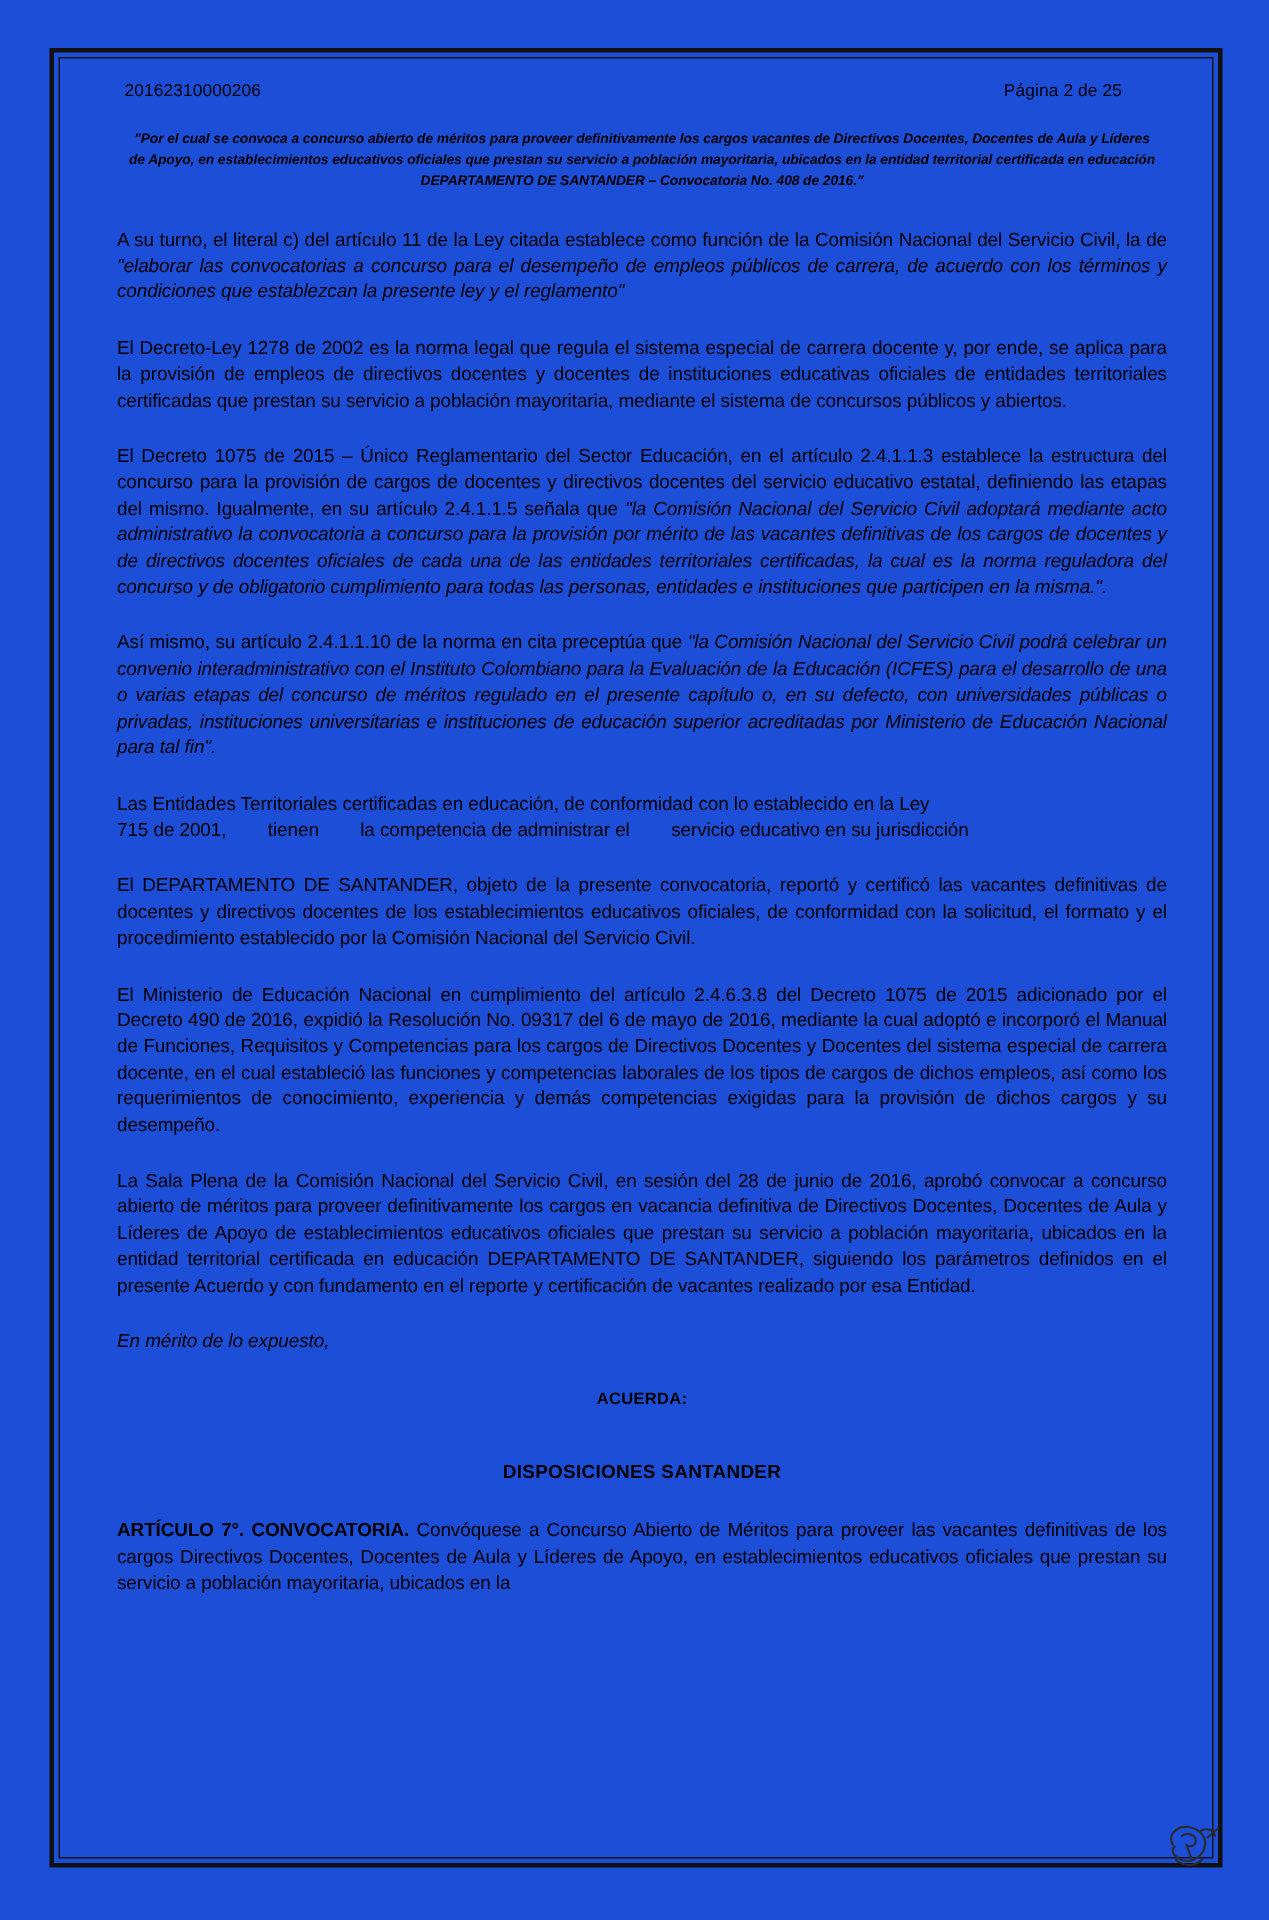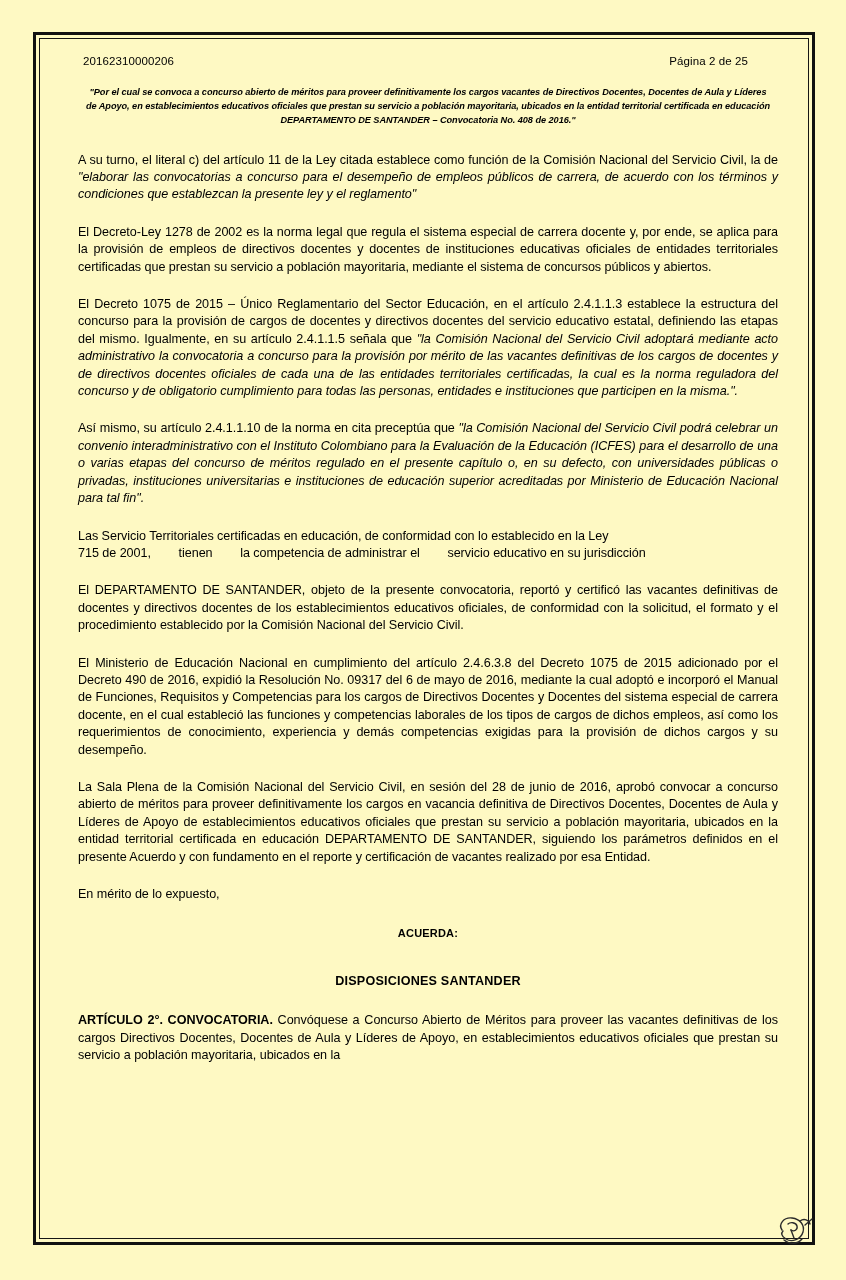--- a/index.html
+++ b/index.html
@@ -14,21 +14,21 @@
     color: #000000;
     position: relative;
     overflow: hidden;
   }
 
   
   #scan-page {
     position: absolute;
     left: 0; top: 0;
     width: 846px; height: 1280px;
-    background: #fef9c3;
+    background: #1d4ed8;
   }
 
   
   #page-frame-outer {
     position: absolute;
     left: 33px;
     top: 32px;
     width: 782px;
     height: 1213px;
     border: 3px solid #111111;
@@ -77,21 +77,21 @@
   }
 
   
   .para {
     font-size: 12.6px;
     line-height: 17.4px;
     text-align: justify;
     margin: 0 0 20px 0;
     letter-spacing: -0.05px;
   }
-  .para.last-tight { margin-bottom: 0; }
+  .para.last-tight { margin-bottom: 0; font-style: italic; }
   .para i { font-style: italic; }
   .para b { font-weight: bold; }
 
   
   .gapline { white-space: pre; }
   .spacer-md { height: 22px; }
   .spacer-lg { height: 30px; }
 
   .center-line {
     text-align: center;
@@ -144,21 +144,21 @@
 
     <p class="para">
       <span>El Decreto 1075 de 2015 – Único Reglamentario del Sector Educación, en el artículo 2.4.1.1.3 establece la estructura del concurso para la provisión de cargos de docentes y directivos docentes del servicio educativo estatal, definiendo las etapas del mismo. Igualmente, en su artículo 2.4.1.1.5 señala que </span><i>"la Comisión Nacional del Servicio Civil adoptará mediante acto administrativo la convocatoria a concurso para la provisión por mérito de las vacantes definitivas de los cargos de docentes y de directivos docentes oficiales de cada una de las entidades territoriales certificadas, la cual es la norma reguladora del concurso y de obligatorio cumplimiento para todas las personas, entidades e instituciones que participen en la misma.".</i>
     </p>
 
     <p class="para">
       <span>Así mismo, su artículo 2.4.1.1.10 de la norma en cita preceptúa que </span><i>"la Comisión Nacional del Servicio Civil podrá celebrar un convenio interadministrativo con el Instituto Colombiano para la Evaluación de la Educación (ICFES) para el desarrollo de una o varias etapas del concurso de méritos regulado en el presente capítulo o, en su defecto, con universidades públicas o privadas, instituciones universitarias e instituciones de educación superior acreditadas por Ministerio de Educación Nacional para tal fin".</i>
     </p>
 
     <p class="para">
-      <span>Las Servicio Territoriales certificadas en educación, de conformidad con lo establecido en la Ley</span><br>
+      <span>Las Entidades Territoriales certificadas en educación, de conformidad con lo establecido en la Ley</span><br>
       <span class="gapline">715 de 2001,        tienen        la competencia de administrar el        servicio educativo en su jurisdicción</span><br>
     </p>
 
     <p class="para">El DEPARTAMENTO DE SANTANDER, objeto de la presente convocatoria, reportó y certificó las vacantes definitivas de docentes y directivos docentes de los establecimientos educativos oficiales, de conformidad con la solicitud, el formato y el procedimiento establecido por la Comisión Nacional del Servicio Civil.</p>
 
     <p class="para">El Ministerio de Educación Nacional en cumplimiento del artículo 2.4.6.3.8 del Decreto 1075 de 2015 adicionado por el Decreto 490 de 2016, expidió la Resolución No. 09317 del 6 de mayo de 2016, mediante la cual adoptó e incorporó el Manual de Funciones, Requisitos y Competencias para los cargos de Directivos Docentes y Docentes del sistema especial de carrera docente, en el cual estableció las funciones y competencias laborales de los tipos de cargos de dichos empleos, así como los requerimientos de conocimiento, experiencia y demás competencias exigidas para la provisión de dichos cargos y su desempeño.</p>
 
     <p class="para">La Sala Plena de la Comisión Nacional del Servicio Civil, en sesión del 28 de junio de 2016, aprobó convocar a concurso abierto de méritos para proveer definitivamente los cargos en vacancia definitiva de Directivos Docentes, Docentes de Aula y Líderes de Apoyo de establecimientos educativos oficiales que prestan su servicio a población mayoritaria, ubicados en la entidad territorial certificada en educación DEPARTAMENTO DE SANTANDER, siguiendo los parámetros definidos en el presente Acuerdo y con fundamento en el reporte y certificación de vacantes realizado por esa Entidad.</p>
 
     <p class="para last-tight">En mérito de lo expuesto,</p>
@@ -169,21 +169,21 @@
 
     <div class="spacer-lg"></div>
 
     <div class="chapter-block">
       <div>DISPOSICIONES SANTANDER</div>
     </div>
 
     <div class="spacer-md"></div>
 
     <p class="para">
-      <b>ARTÍCULO 2°. CONVOCATORIA.</b><span> Convóquese a Concurso Abierto de Méritos para proveer las vacantes definitivas de los cargos Directivos Docentes, Docentes de Aula y Líderes de Apoyo, en establecimientos educativos oficiales que prestan su servicio a población mayoritaria, ubicados en la</span>
+      <b>ARTÍCULO 7°. CONVOCATORIA.</b><span> Convóquese a Concurso Abierto de Méritos para proveer las vacantes definitivas de los cargos Directivos Docentes, Docentes de Aula y Líderes de Apoyo, en establecimientos educativos oficiales que prestan su servicio a población mayoritaria, ubicados en la</span>
     </p>
 
   </div>
 
   <div id="rubric">
     <svg width="44" height="40" viewBox="0 0 44 40" fill="none" stroke="#2b2b2b" stroke-width="1.4" stroke-linecap="round">
       <path d="M10 18 C6 12, 12 5, 20 6 C28 7, 33 13, 31 20 C29 27, 20 31, 14 27 C9 24, 9 21, 11 19"></path>
       <path d="M16 12 C18 10, 24 10, 25 14 C26 18, 22 20, 19 18"></path>
       <path d="M19 18 L22 26"></path>
       <path d="M28 9 C32 6, 37 8, 38 12"></path>

